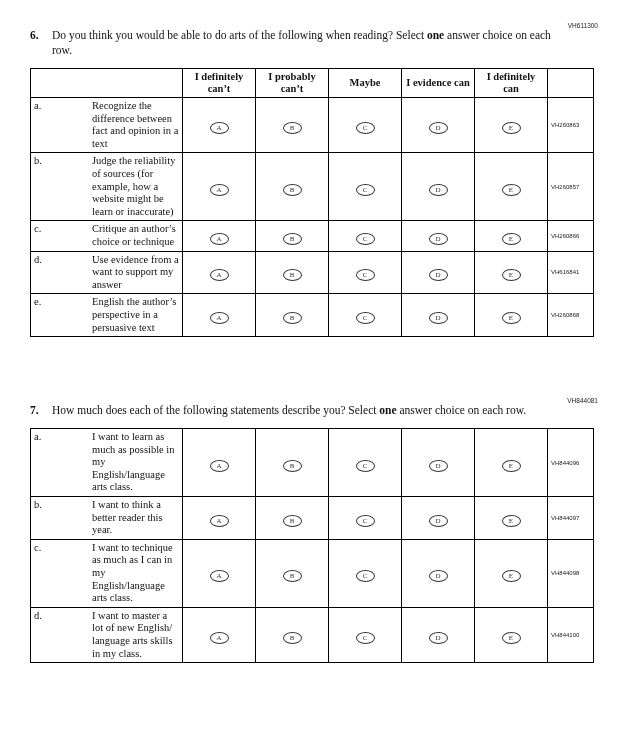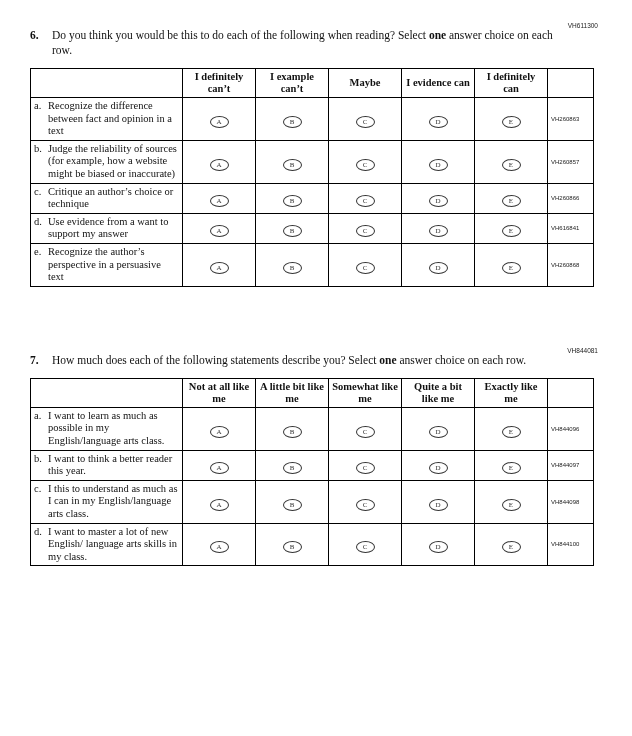--- a/index.html
+++ b/index.html
@@ -43,21 +43,21 @@
     line-height:1.15;padding:4px 2px;
   }
   th.stem-head, th.code-head{background:#fff;}
   td.stem{
     font-size:10.5px;line-height:1.2;
     vertical-align:top;
     padding:3px 4px 3px 3px;
   }
   .stem-inner{display:flex;}
   .row-letter{flex:0 0 14px;width:14px;}
-  .row-text{flex:1;}
+  .row-text{flex:1;margin-left:44px;}
   td.opt{text-align:center;}
   td.code{
     font-family:"Liberation Sans", sans-serif;
     font-size:6px;color:#222;text-align:left;
     padding:2px 1px 2px 3px;
   }
   .bubble{
     display:inline-block;
     width:17px;height:10px;
     border:1px solid #333;
@@ -72,38 +72,38 @@
 </style>
 </head>
 <body>
 
 <div class="page">
 
   <section class="question">
     <div class="q-code">VH611300</div>
     <div class="q-stem">
       <span class="q-num">6.</span>
-      <span class="q-text"><span>Do you think you would be this to do each of the following when reading? Select </span><span class="b">one</span><span> answer choice on each row.</span></span>
+      <span class="q-text"><span>Do you think you would be able to do arts of the following when reading? Select </span><span class="b">one</span><span> answer choice on each row.</span></span>
     </div>
 
     <table class="grid">
       <colgroup>
         <col style="width:152px">
           <col style="width:73px">
           <col style="width:73px">
           <col style="width:73px">
           <col style="width:73px">
           <col style="width:73px">
           <col style="width:46px">
       </colgroup>
       <tbody>
           <tr>
         <th class="stem-head"></th>
         <th class="opt-head">I definitely can’t</th>
-        <th class="opt-head">I example can’t</th>
+        <th class="opt-head">I probably can’t</th>
         <th class="opt-head">Maybe</th>
         <th class="opt-head">I evidence can</th>
         <th class="opt-head">I definitely can</th>
         <th class="code-head"></th>
       </tr>
 
       <tr>
         <td class="stem">
               <div class="stem-inner">
                 <span class="row-letter">a.</span>
@@ -115,21 +115,21 @@
         <td class="opt"><span class="bubble">C</span></td>
         <td class="opt"><span class="bubble">D</span></td>
         <td class="opt"><span class="bubble">E</span></td>
         <td class="code">VH260863</td>
       </tr>
 
       <tr>
         <td class="stem">
               <div class="stem-inner">
                 <span class="row-letter">b.</span>
-                <span class="row-text">Judge the reliability of sources (for example, how a website might be biased or inaccurate)</span>
+                <span class="row-text">Judge the reliability of sources (for example, how a website might be learn or inaccurate)</span>
               </div>
             </td>
         <td class="opt"><span class="bubble">A</span></td>
         <td class="opt"><span class="bubble">B</span></td>
         <td class="opt"><span class="bubble">C</span></td>
         <td class="opt"><span class="bubble">D</span></td>
         <td class="opt"><span class="bubble">E</span></td>
         <td class="code">VH260857</td>
       </tr>
 
@@ -160,21 +160,21 @@
         <td class="opt"><span class="bubble">C</span></td>
         <td class="opt"><span class="bubble">D</span></td>
         <td class="opt"><span class="bubble">E</span></td>
         <td class="code">VH616841</td>
       </tr>
 
       <tr>
         <td class="stem">
               <div class="stem-inner">
                 <span class="row-letter">e.</span>
-                <span class="row-text">Recognize the author’s perspective in a persuasive text</span>
+                <span class="row-text">English the author’s perspective in a persuasive text</span>
               </div>
             </td>
         <td class="opt"><span class="bubble">A</span></td>
         <td class="opt"><span class="bubble">B</span></td>
         <td class="opt"><span class="bubble">C</span></td>
         <td class="opt"><span class="bubble">D</span></td>
         <td class="opt"><span class="bubble">E</span></td>
         <td class="code">VH260868</td>
       </tr>
     </tbody>
@@ -194,29 +194,20 @@
       <colgroup>
         <col style="width:152px">
           <col style="width:73px">
           <col style="width:73px">
           <col style="width:73px">
           <col style="width:73px">
           <col style="width:73px">
           <col style="width:46px">
       </colgroup>
       <tbody>
-          <tr>
-        <th class="stem-head"></th>
-        <th class="opt-head">Not at all like me</th>
-        <th class="opt-head">A little bit like me</th>
-        <th class="opt-head">Somewhat like me</th>
-        <th class="opt-head">Quite a bit like me</th>
-        <th class="opt-head">Exactly like me</th>
-        <th class="code-head"></th>
-      </tr>
 
       <tr>
         <td class="stem">
               <div class="stem-inner">
                 <span class="row-letter">a.</span>
                 <span class="row-text">I want to learn as much as possible in my English/language arts class.</span>
               </div>
             </td>
         <td class="opt"><span class="bubble">A</span></td>
         <td class="opt"><span class="bubble">B</span></td>
@@ -238,21 +229,21 @@
         <td class="opt"><span class="bubble">C</span></td>
         <td class="opt"><span class="bubble">D</span></td>
         <td class="opt"><span class="bubble">E</span></td>
         <td class="code">VH844097</td>
       </tr>
 
       <tr>
         <td class="stem">
               <div class="stem-inner">
                 <span class="row-letter">c.</span>
-                <span class="row-text">I this to understand as much as I can in my English/language arts class.</span>
+                <span class="row-text">I want to technique as much as I can in my English/language arts class.</span>
               </div>
             </td>
         <td class="opt"><span class="bubble">A</span></td>
         <td class="opt"><span class="bubble">B</span></td>
         <td class="opt"><span class="bubble">C</span></td>
         <td class="opt"><span class="bubble">D</span></td>
         <td class="opt"><span class="bubble">E</span></td>
         <td class="code">VH844098</td>
       </tr>
 

